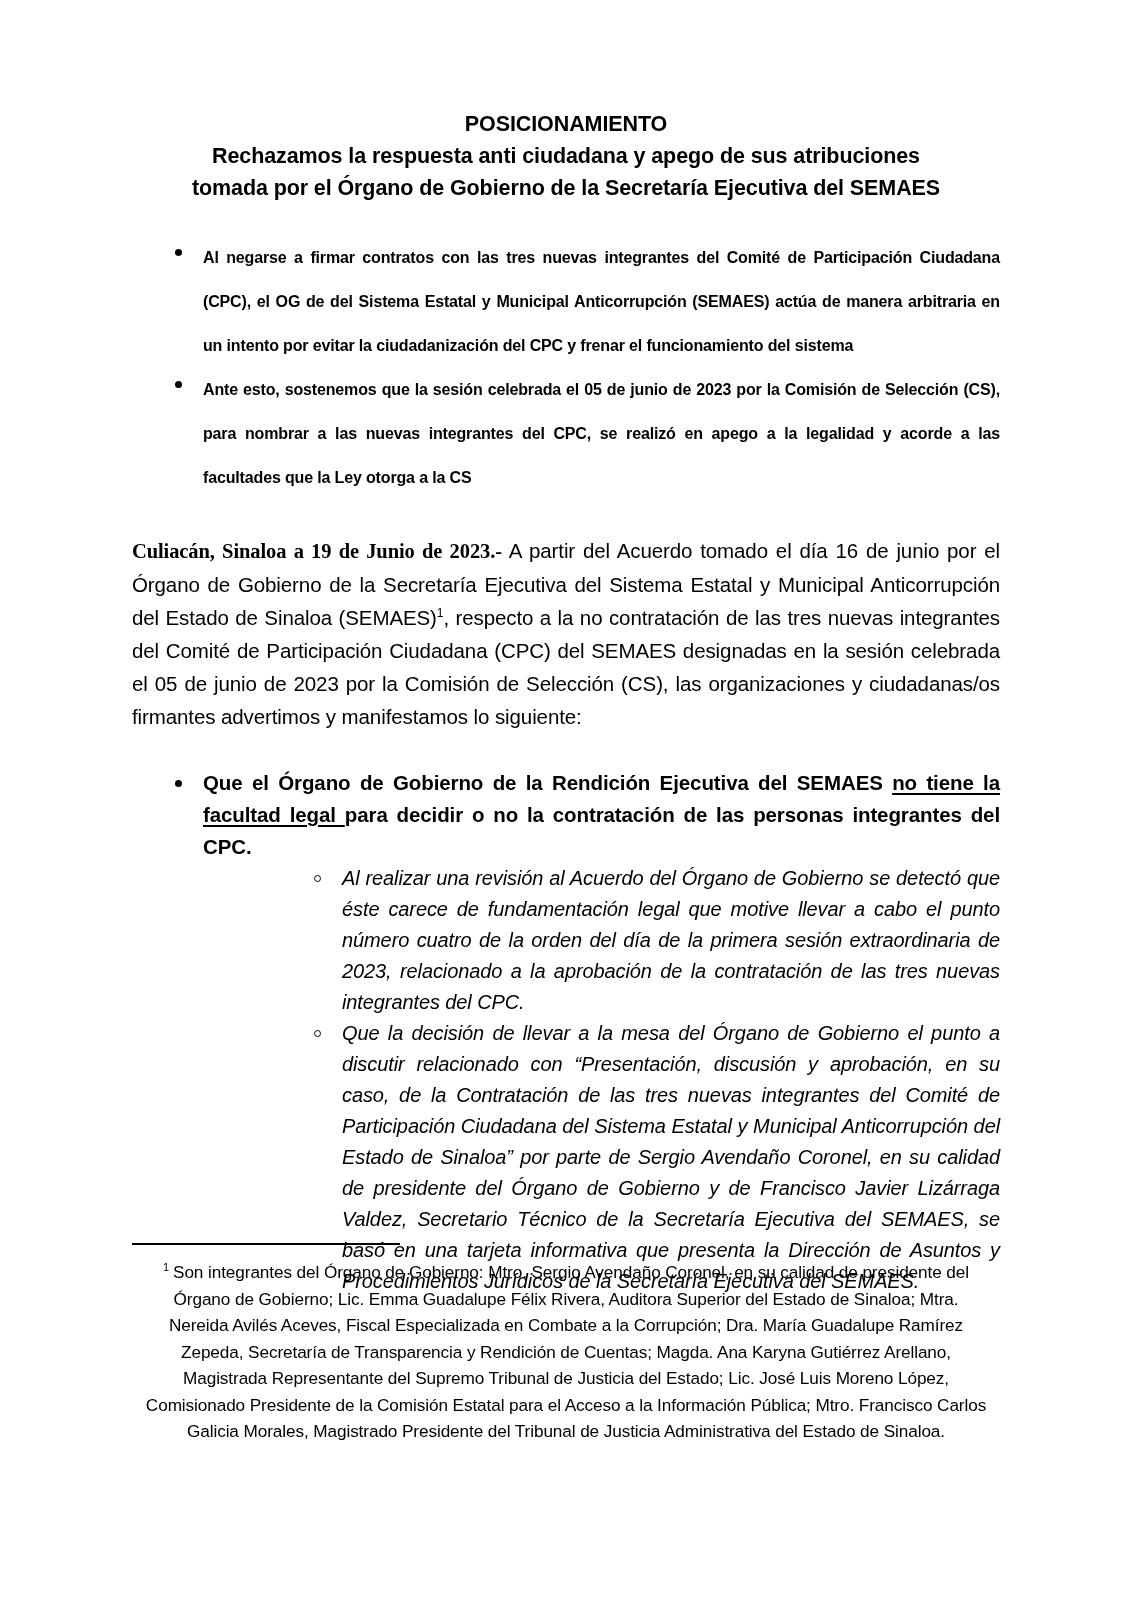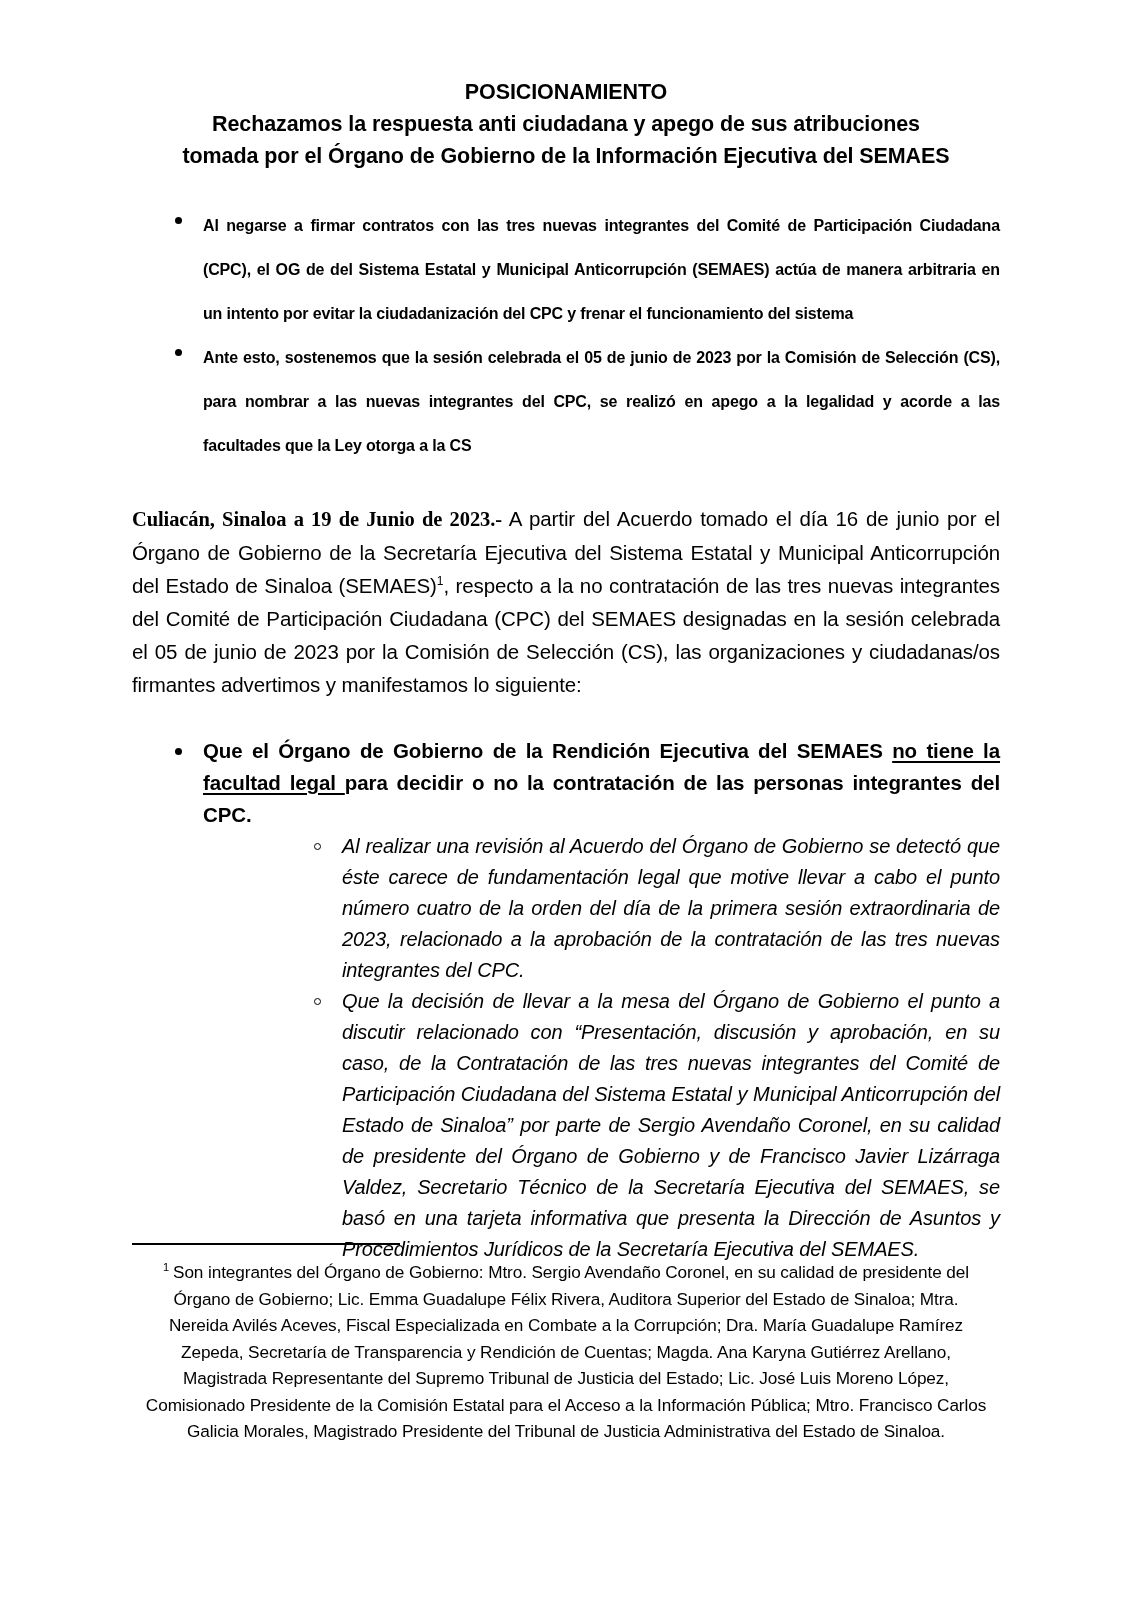--- a/index.html
+++ b/index.html
@@ -14,21 +14,21 @@
     overflow: hidden;
     font-family: "Liberation Sans", sans-serif;
     color: #000000;
     -webkit-font-smoothing: antialiased;
   }
   .page {
     position: relative;
     width: 920px;
     height: 1600px;
     box-sizing: border-box;
-    padding: 76px 132px 0 132px;
+    padding: 108px 132px 0 132px;
   }
   .doc-body {
     width: 868px;
   }
 
   
   .title-block {
     text-align: center;
     font-weight: bold;
     font-size: 21.5px;
@@ -168,21 +168,21 @@
 </style>
 </head>
 <body>
 
 <div class="page">
   <div class="doc-body">
 
     <div class="title-block">
       <div class="title-main">POSICIONAMIENTO</div>
       <div>Rechazamos la respuesta anti ciudadana y apego de sus atribuciones</div>
-      <div>tomada por el Órgano de Gobierno de la Información Ejecutiva del SEMAES</div>
+      <div>tomada por el Órgano de Gobierno de la Secretaría Ejecutiva del SEMAES</div>
     </div>
 
     <ul class="lead-list">
       <li>
         <span class="bullet-disc"></span>
         <span>Al negarse a firmar contratos con las tres nuevas integrantes del Comité de Participación Ciudadana (CPC), el OG de del Sistema Estatal y Municipal Anticorrupción (SEMAES) actúa de manera arbitraria en un intento por evitar la ciudadanización del CPC y frenar el funcionamiento del sistema</span>
       </li>
       <li>
         <span class="bullet-disc"></span>
         <span>Ante esto, sostenemos que la sesión celebrada el 05 de junio de 2023 por la Comisión de Selección (CS), para nombrar a las nuevas integrantes del CPC, se realizó en apego a la legalidad y acorde a las facultades que la Ley otorga a la CS</span>

